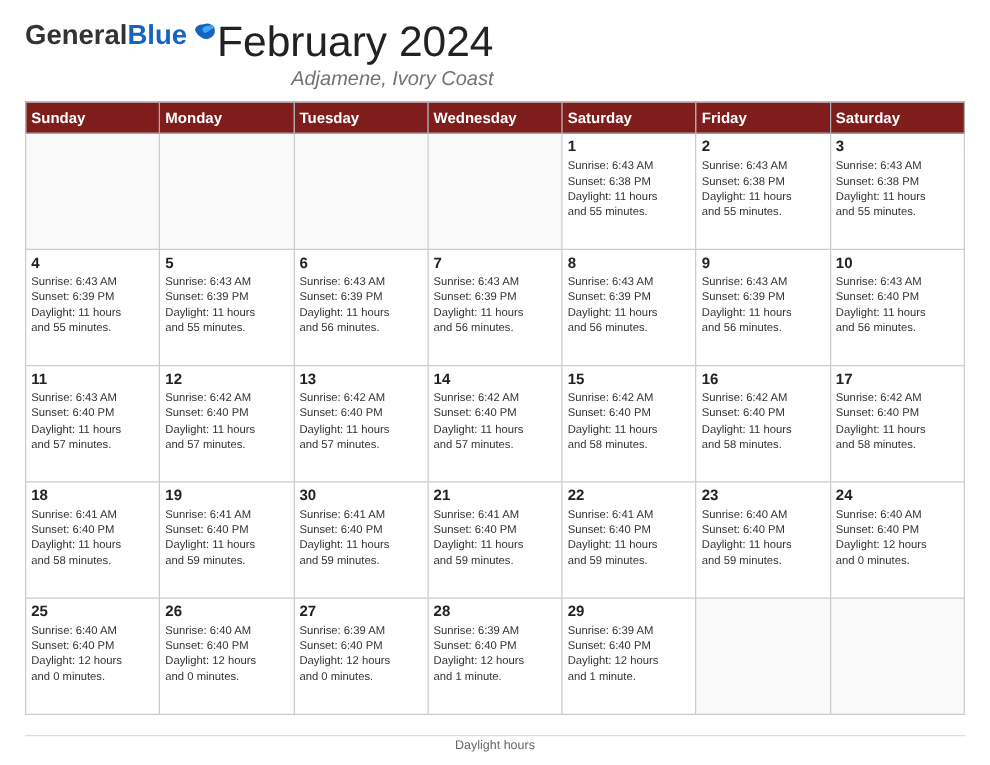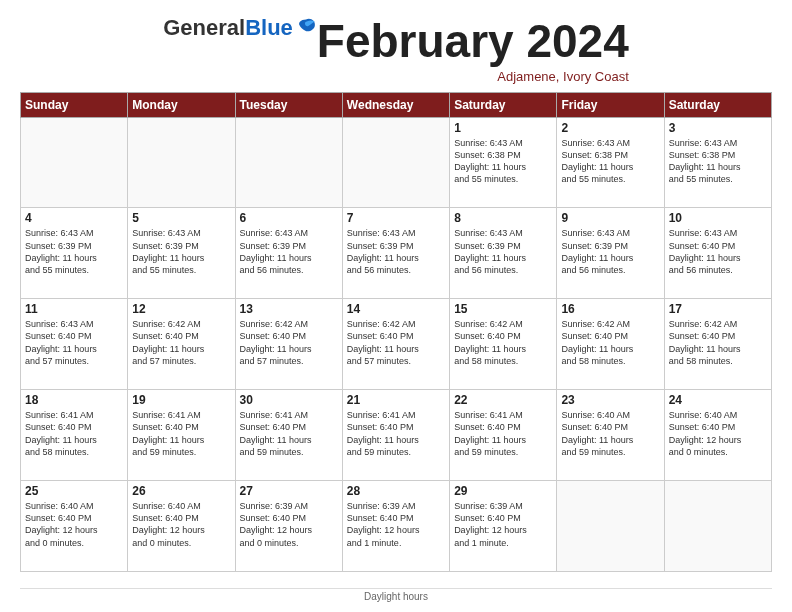--- a/index.html
+++ b/index.html
@@ -12,50 +12,51 @@
     }
     .page {
       width: 792px;
       height: 612px;
       padding: 16px 20px 10px 20px;
       display: flex;
       flex-direction: column;
     }
     .header {
       display: flex;
-      justify-content: center;
+      justify-content: flex-start;
       align-items: flex-start;
       margin-bottom: 8px;
     }
     .logo {
       display: flex;
       flex-direction: column;
       align-items: flex-start;
     }
     .logo-text {
       font-size: 22px;
       font-weight: bold;
       color: #1a1a1a;
       line-height: 1.1;
     }
     .logo-general { color: #333; }
     .logo-blue { color: #1565c0; }
     .title-block {
       text-align: right;
     }
     .title-month {
-      font-size: 46px;
-      font-weight: bold;
+      font-size: 34px;
+      font-weight: normal;
       color: #222;
       line-height: 1.1;
     }
     .title-location {
-      font-size: 13px;
-      color: #7f1d1d;
+      font-size: 16px;
+      color: #737373;
       margin-top: 2px;
+      font-style: italic;
     }
     .calendar {
       width: 100%;
       border-collapse: collapse;
       flex: 1;
       table-layout: fixed;
     }
     .calendar thead tr th {
       background: #7f1d1d;
       color: #fff;

